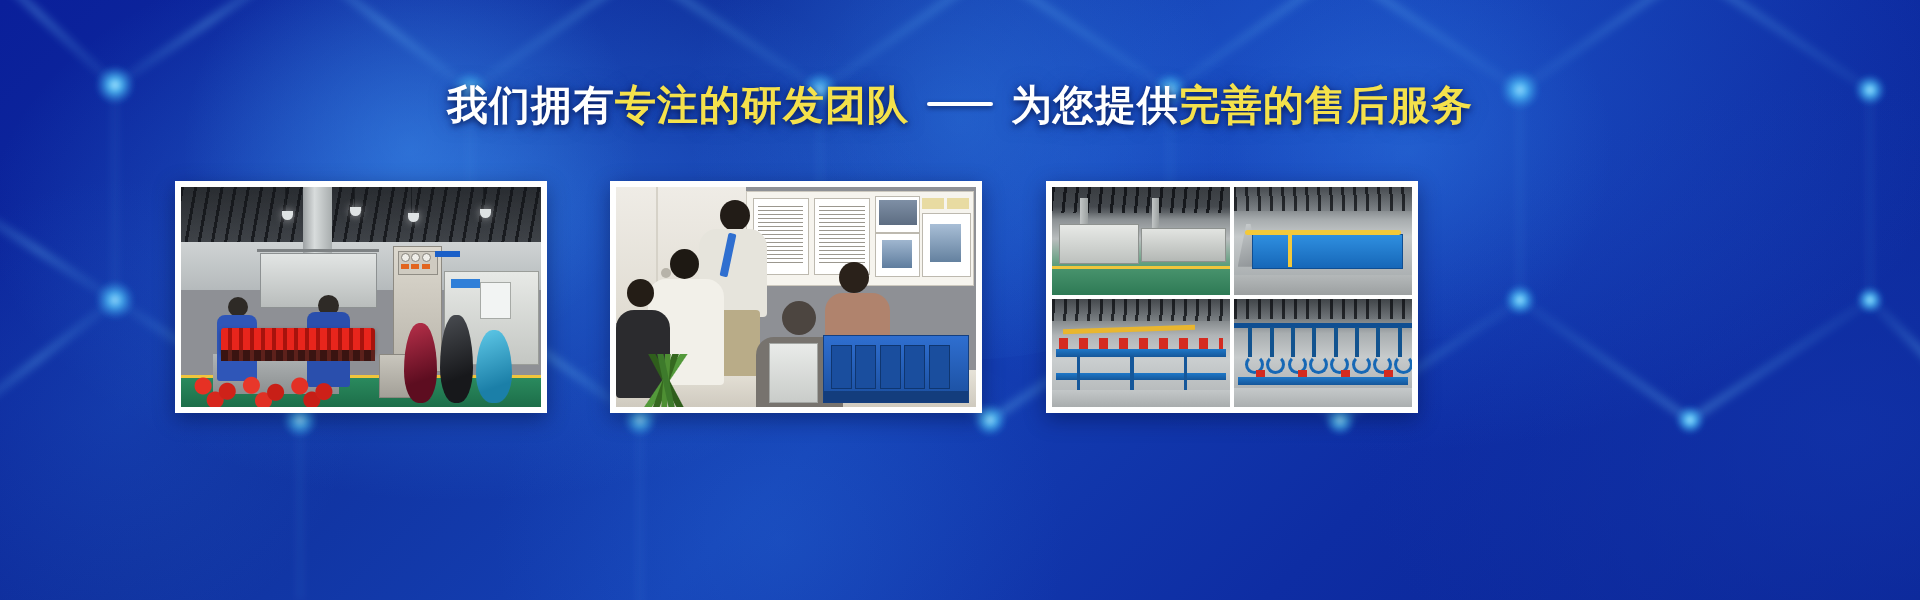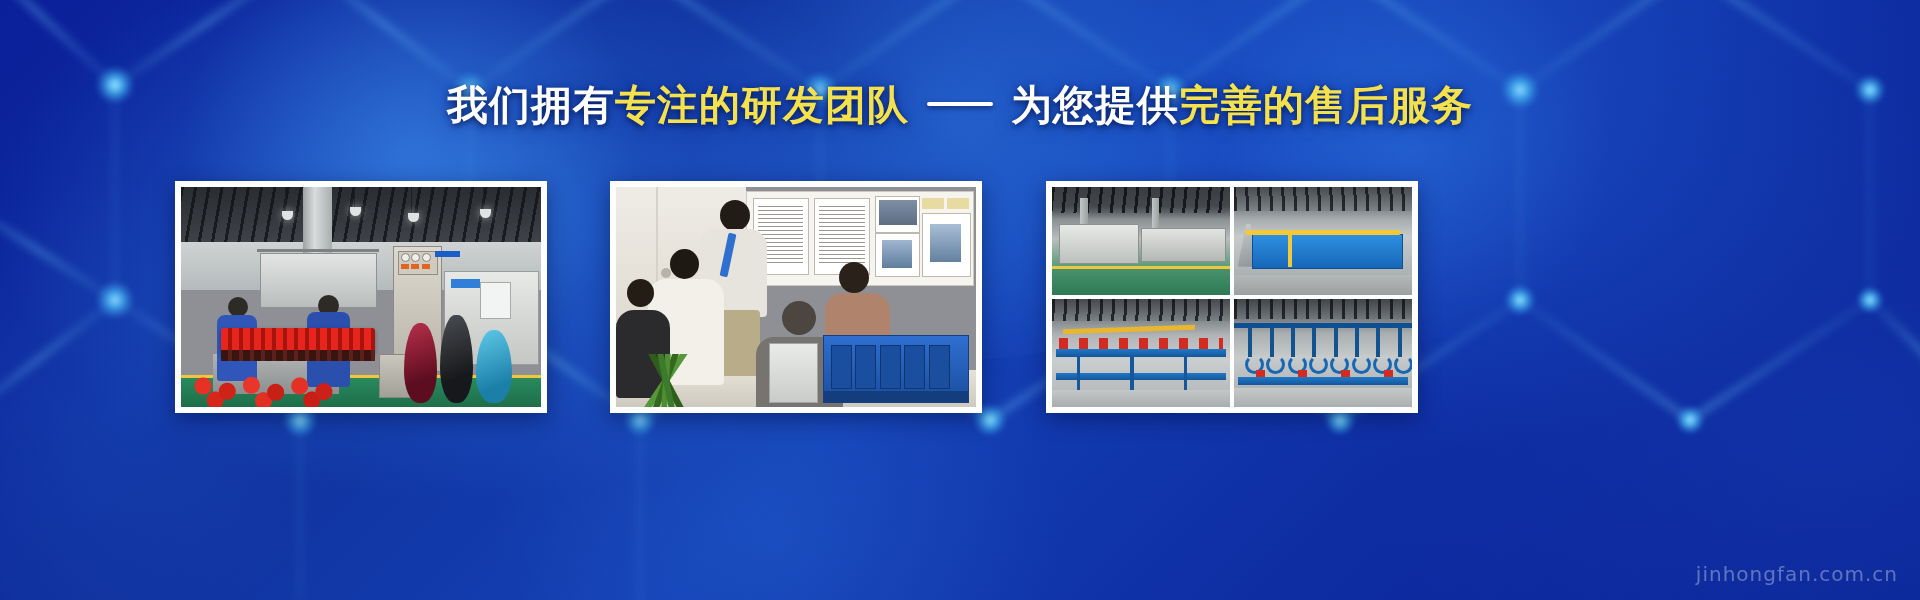--- a/index.html
+++ b/index.html
@@ -483,15 +483,14 @@
           <div class="br-floor"></div>
         </div>
 
         <div class="gap-v"></div>
         <div class="gap-h"></div>
       </div>
     </div>
 
   </div>
 
-  <div class="watermark">jinhongfan.com.cn</div>
 
 </div>
 
 </body></html>

